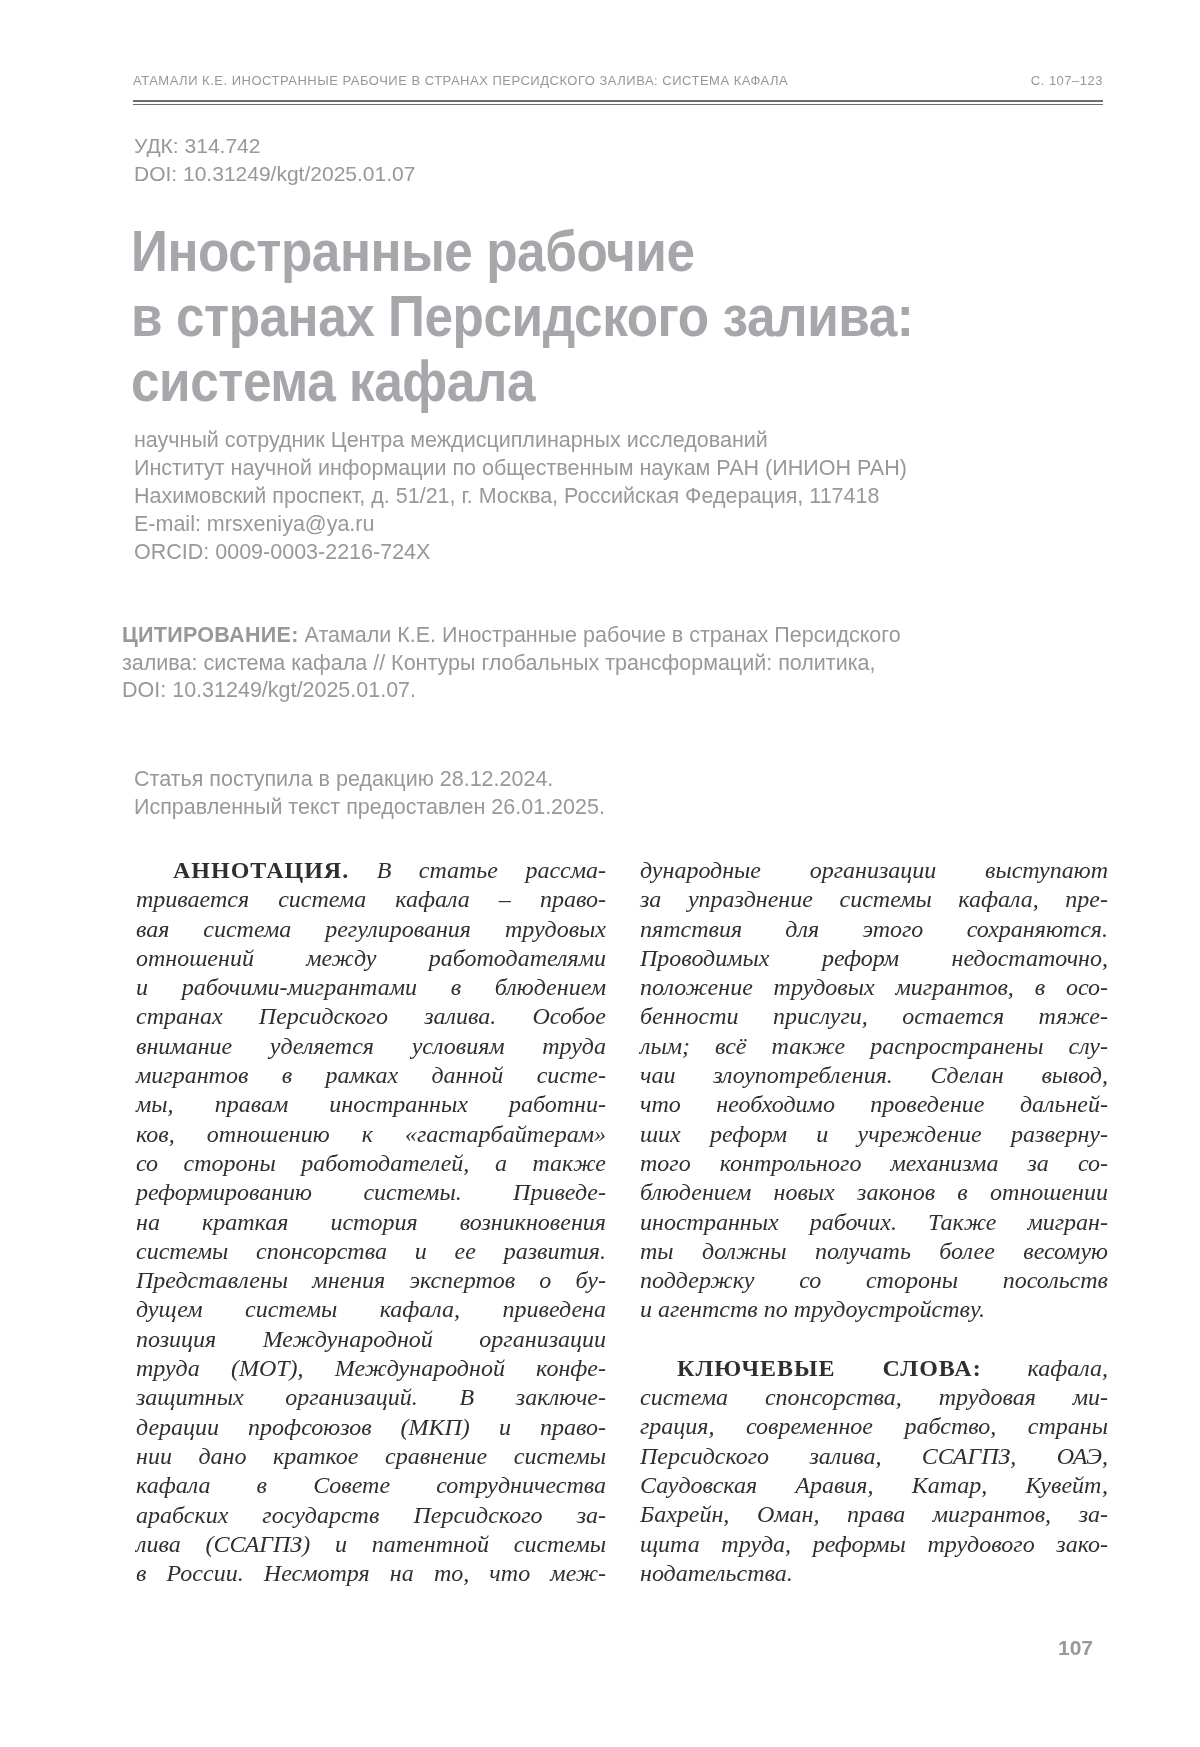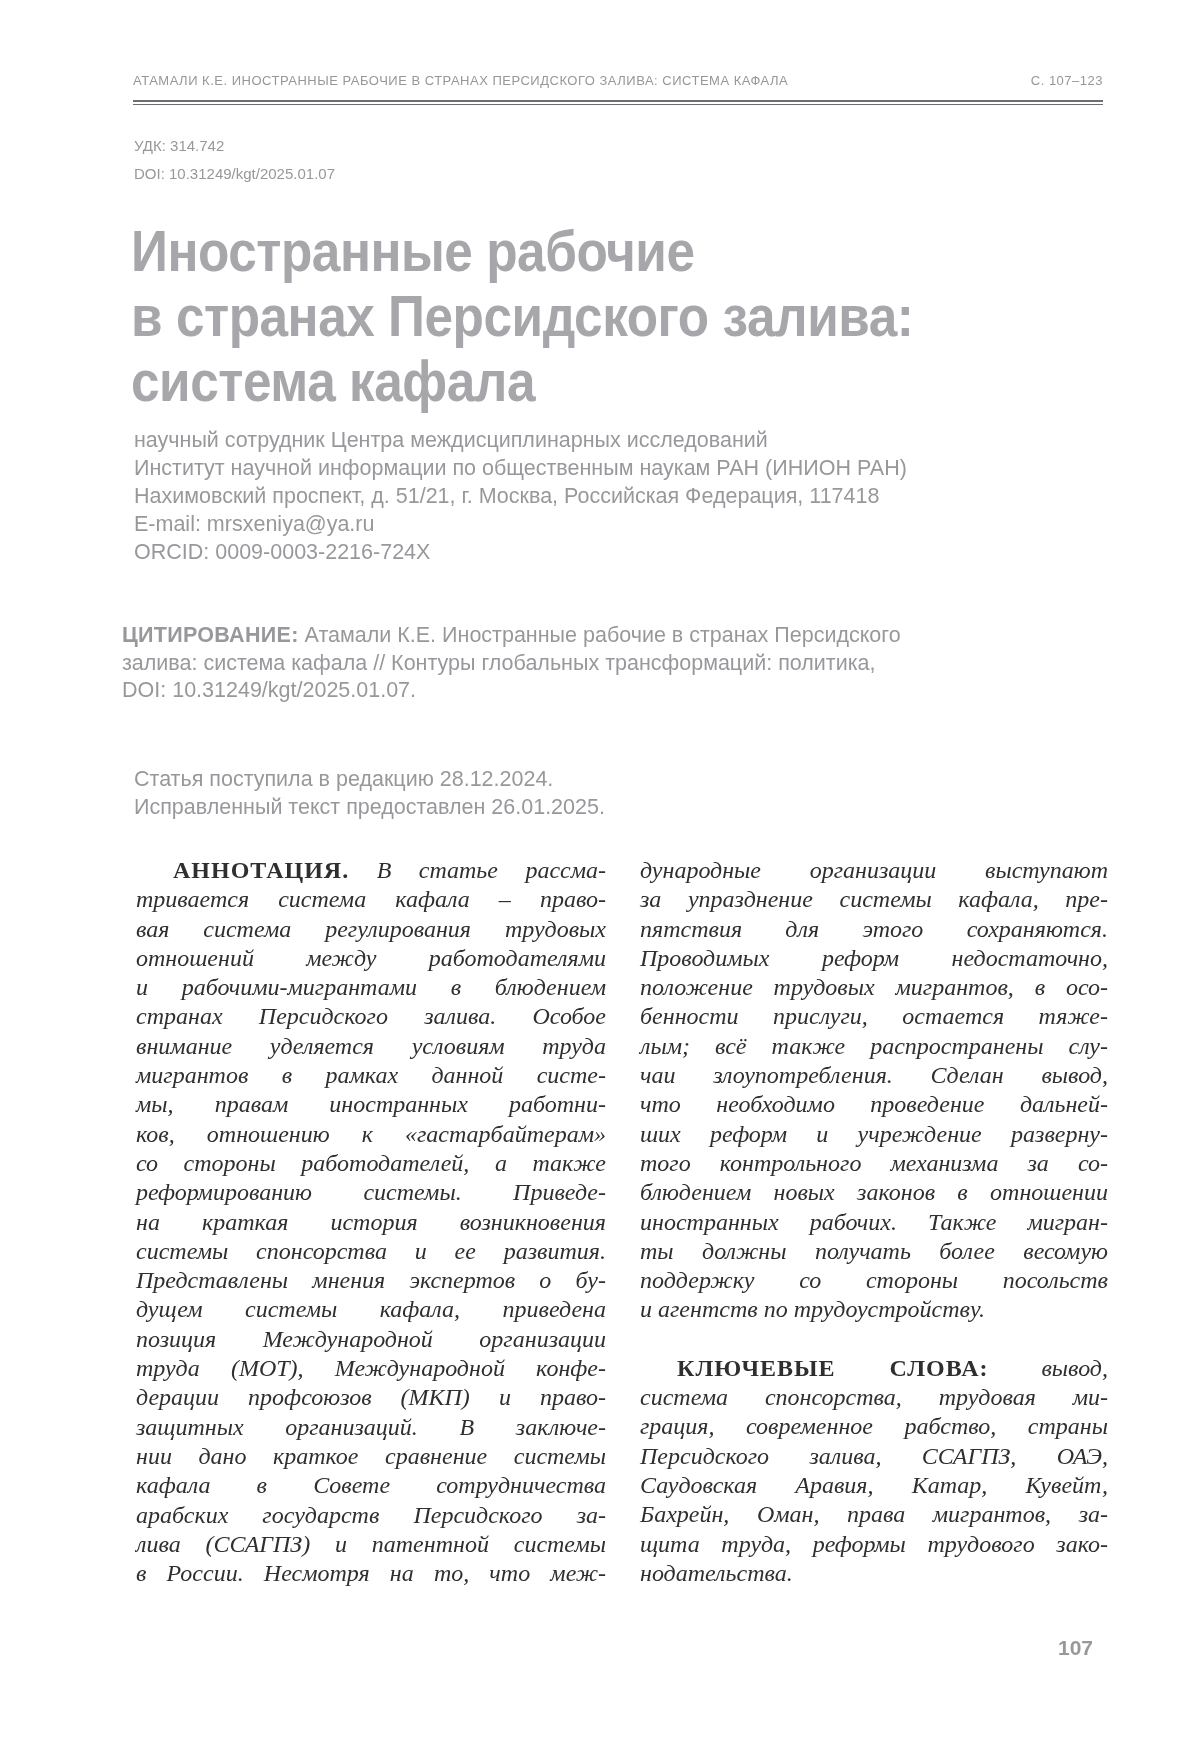--- a/index.html
+++ b/index.html
@@ -19,21 +19,21 @@
     font-size: 13px; letter-spacing: 0.5px; color: #97979b;
   }
   .rule {
     position: absolute;
     left: 133px; top: 100px; width: 970px; height: 2px;
     border-top: 2.5px solid #6e6e72;
     border-bottom: 1px solid #6e6e72;
   }
   .meta {
     position: absolute; left: 134px; top: 132px;
-    font-size: 15px; line-height: 28px; color: #98989c;
+    font-size: 21px; line-height: 28px; color: #98989c;
   }
   .title {
     position: absolute; left: 131px; top: 219px;
     font-size: 57px; line-height: 65px; font-weight: bold;
     letter-spacing: -0.5px; color: #a7a7ab;
     transform: scaleX(0.9); transform-origin: 0 0;
     white-space: nowrap;
   }
   .author {
     position: absolute; left: 134px; top: 426px;
@@ -129,22 +129,22 @@
         <div class="jline">мы, правам иностранных работни-</div>
         <div class="jline">ков, отношению к «гастарбайтерам»</div>
         <div class="jline">со стороны работодателей, а также</div>
         <div class="jline">реформированию системы. Приведе-</div>
         <div class="jline">на краткая история возникновения</div>
         <div class="jline">системы спонсорства и ее развития.</div>
         <div class="jline">Представлены мнения экспертов о бу-</div>
         <div class="jline">дущем системы кафала, приведена</div>
         <div class="jline">позиция Международной организации</div>
         <div class="jline">труда (МОТ), Международной конфе-</div>
+        <div class="jline">защитных организаций. В заключе-</div>
         <div class="jline">дерации профсоюзов (МКП) и право-</div>
-        <div class="jline">защитных организаций. В заключе-</div>
         <div class="jline">нии дано краткое сравнение системы</div>
         <div class="jline">кафала в Совете сотрудничества</div>
         <div class="jline">арабских государств Персидского за-</div>
         <div class="jline">лива (ССАГПЗ) и патентной системы</div>
         <div class="jline">в России. Несмотря на то, что меж-</div>
       </div>
   </div>
 
   <div class="col col-right">
     <div>
@@ -159,21 +159,21 @@
         <div class="jline">что необходимо проведение дальней-</div>
         <div class="jline">ших реформ и учреждение разверну-</div>
         <div class="jline">того контрольного механизма за со-</div>
         <div class="jline">блюдением новых законов в отношении</div>
         <div class="jline">иностранных рабочих. Также мигран-</div>
         <div class="jline">ты должны получать более весомую</div>
         <div class="jline">поддержку со стороны посольств</div>
       </div>
     <div class="jline line-last">и агентств по трудоустройству.</div>
     <div class="spacer"></div>
-    <div class="jline indent"><span class="runlabel">КЛЮЧЕВЫЕ СЛОВА:</span> <span>вывод,</span></div>
+    <div class="jline indent"><span class="runlabel">КЛЮЧЕВЫЕ СЛОВА:</span> <span>кафала,</span></div>
     <div>
         <div class="jline">система спонсорства, трудовая ми-</div>
         <div class="jline">грация, современное рабство, страны</div>
         <div class="jline">Персидского залива, ССАГПЗ, ОАЭ,</div>
         <div class="jline">Саудовская Аравия, Катар, Кувейт,</div>
         <div class="jline">Бахрейн, Оман, права мигрантов, за-</div>
         <div class="jline">щита труда, реформы трудового зако-</div>
       </div>
     <div class="jline line-last">нодательства.</div>
   </div>

